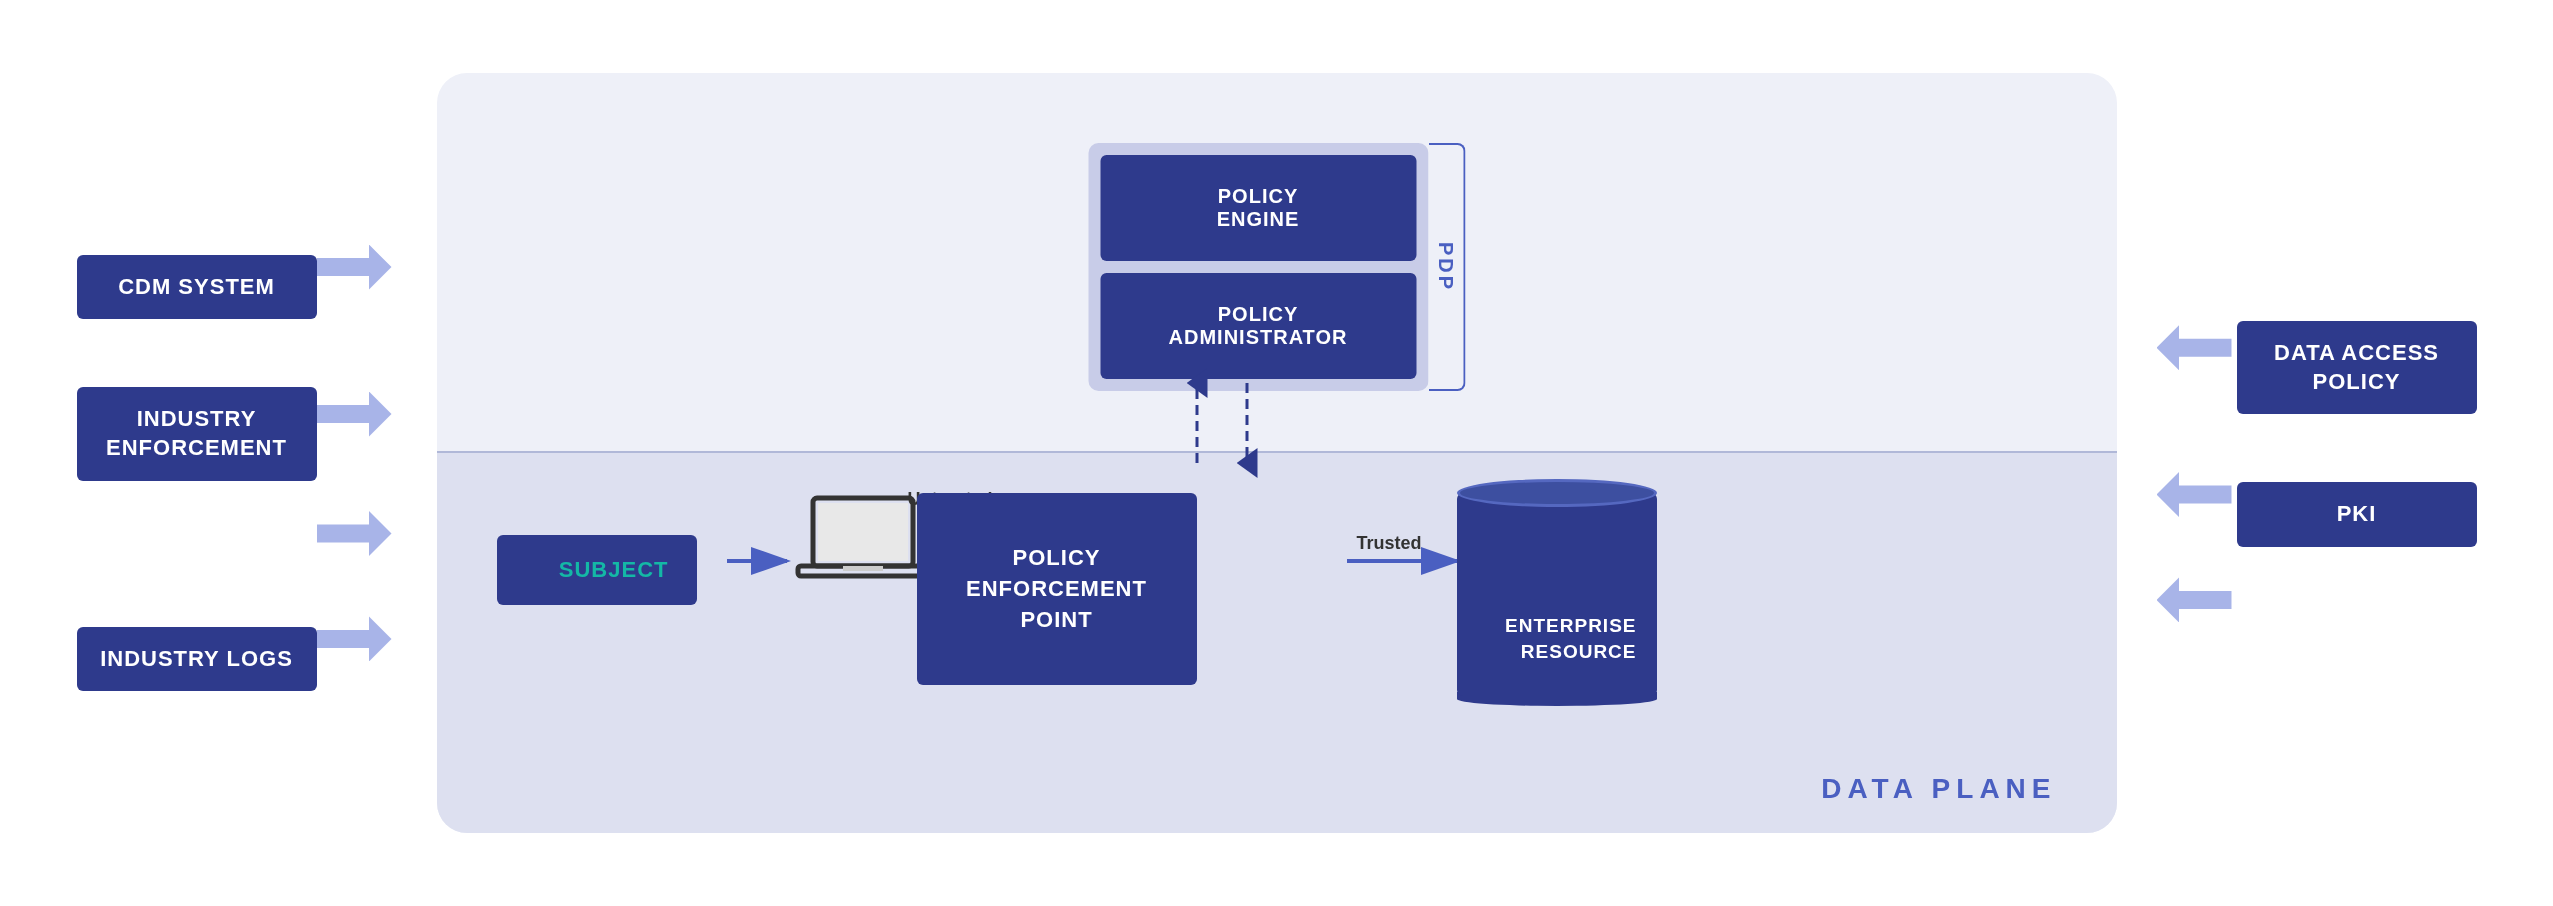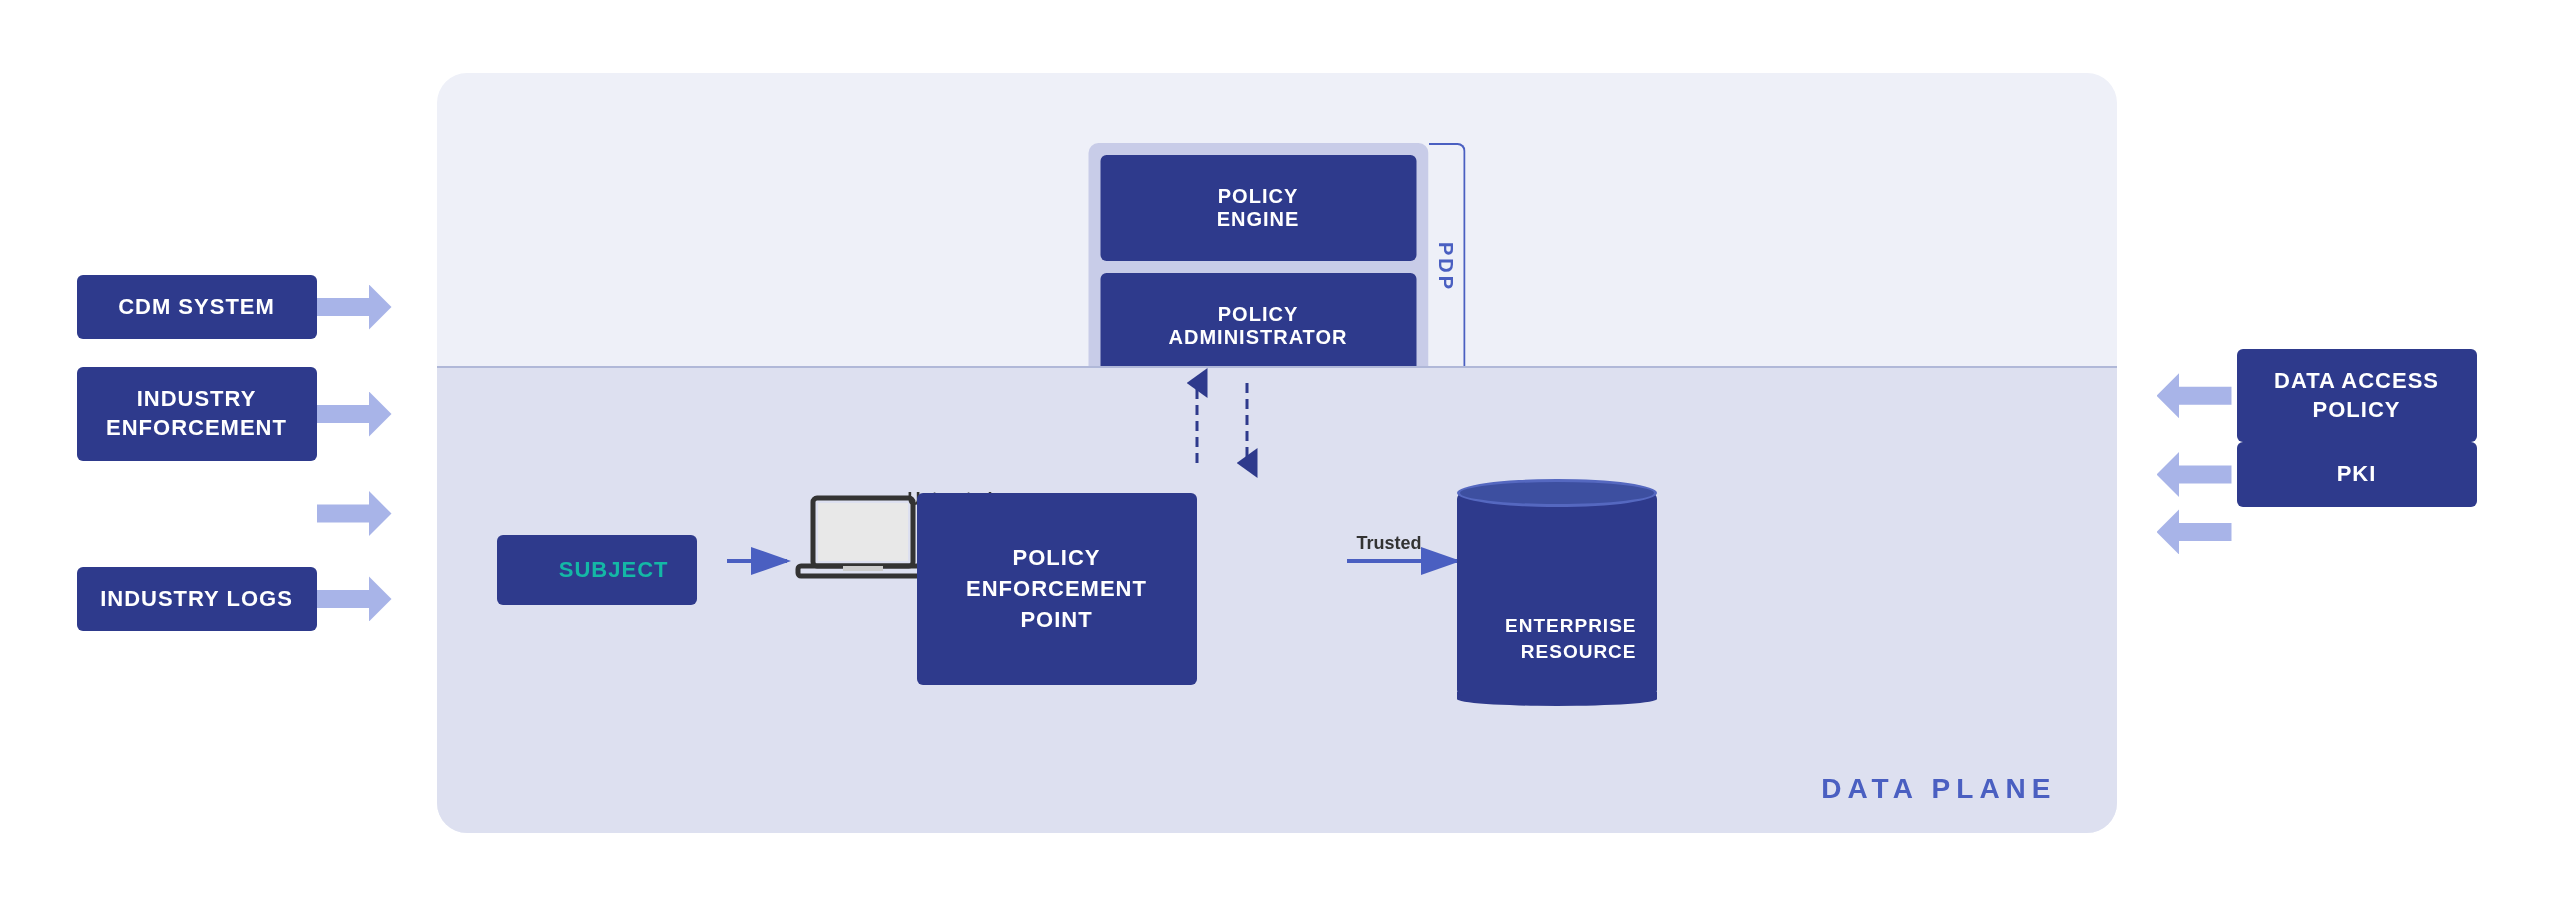--- a/index.html
+++ b/index.html
@@ -26,36 +26,38 @@
     .left-column {
       display: flex;
       flex-direction: column;
       gap: 28px;
       align-items: flex-end;
       width: 320px;
     }
     .right-column {
       display: flex;
       flex-direction: column;
+      gap: 28px;
       align-items: flex-start;
       width: 320px;
       justify-content: space-between;
     }
 
     .side-box {
       background: #2e3a8c;
       color: white;
       font-size: 22px;
       font-weight: bold;
       letter-spacing: 1px;
       text-align: center;
       padding: 18px 22px;
       border-radius: 6px;
       width: 240px;
       line-height: 1.3;
+      margin-top: 40px;
     }
 
     
     .arrow-right {
       width: 80px;
       height: 50px;
       position: relative;
       display: flex;
       align-items: center;
     }
@@ -129,21 +131,21 @@
       top: 28px;
       left: 60px;
     }
 
     
     .data-plane-box {
       position: absolute;
       bottom: 0;
       left: 0;
       right: 0;
-      height: 467px;
+      height: 382px;
       background: #dde0f0;
       border-radius: 0 0 30px 30px;
       border-top: 2px solid #b0b8d8;
     }
 
     .data-plane-label {
       color: #4a5fc1;
       font-size: 28px;
       font-weight: bold;
       letter-spacing: 6px;

